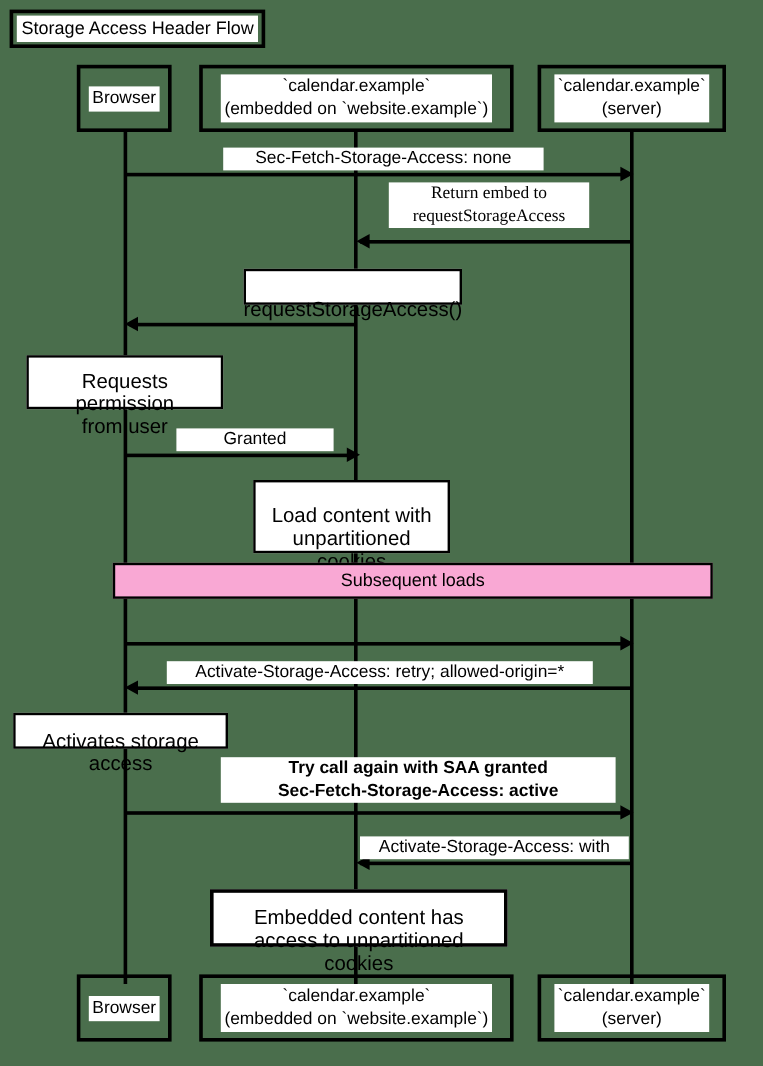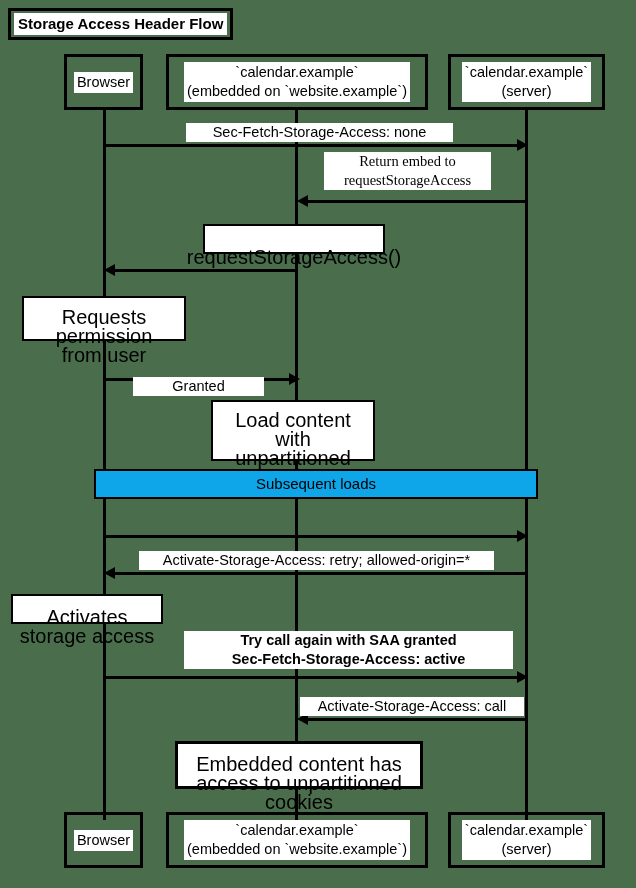--- a/index.html
+++ b/index.html
@@ -22,21 +22,20 @@
     height: 888px;
   }
   .abs { position: absolute; box-sizing: border-box; }
 
   
   .title-box {
     left: 8px; top: 8px;
     border: 3px solid #000;
     background: transparent;
     padding: 2px 3px;
-    font-weight: bold;
   }
   .title-text {
     background: #ffffff;
     font-size: 15px;
     line-height: 20px;
     padding: 1px 4px;
     white-space: nowrap;
     display: block;
   }
 
@@ -93,21 +92,21 @@
   .note-box {
     border: 2px solid #000;
     background: #ffffff;
     display: flex;
     align-items: center;
     justify-content: center;
     padding: 4px 6px;
   }
   .note-box.thick { border-width: 3px; }
   .note-text {
-    font-size: 20px;
+    font-size: 17px;
     line-height: 19px;
     text-align: center;
     white-space: pre-line;
     display: block;
     margin-top: 36px;
   }
 
   
   .section-bar {
     border: 2px solid #000;
@@ -169,57 +168,57 @@
   <div class="abs arrow-line" style="left:108px; top:269px; width:189px;"></div>
   <div class="abs arrow-head left" style="left:104px; top:264px;"></div>
 
   <div class="abs note-box" style="left:22px; top:296px; width:164px; height:45px;">
     <span class="note-text">Requests permission
 from user</span>
   </div>
 
   <div class="abs arrow-line" style="left:104px; top:378px; width:189px;"></div>
   <div class="abs arrow-head right" style="left:289px; top:373px;"></div>
-  <div class="abs" style="left:133px; top:357px; width:131px; text-align:center;margin-top:20px;">
+  <div class="abs" style="left:147px; top:357px; width:131px; text-align:center;">
     <span class="arrow-label">Granted</span>
   </div>
 
   <div class="abs note-box" style="left:211px; top:400px; width:164px; height:61px;">
     <span class="note-text">Load content with
 unpartitioned cookies</span>
   </div>
 
-  <div class="abs section-bar" style="left:94px; top:469px; width:444px; height:30px; background:#0ea5e9;">
+  <div class="abs section-bar" style="left:94px; top:469px; width:500px; height:30px; background:#f9a8d4;">
     <span class="section-text">Subsequent loads</span>
   </div>
 
   <div class="abs arrow-line" style="left:104px; top:535px; width:417px;"></div>
   <div class="abs arrow-head right" style="left:517px; top:530px;"></div>
 
   <div class="abs arrow-line" style="left:108px; top:572px; width:417px;"></div>
   <div class="abs arrow-head left" style="left:104px; top:567px;"></div>
   <div class="abs" style="left:139px; top:551px; width:355px; text-align:center;">
     <span class="arrow-label">Activate-Storage-Access: retry; allowed-origin=*</span>
   </div>
 
-  <div class="abs note-box" style="left:11px; top:594px; width:152px; height:30px;justify-content:flex-end;">
+  <div class="abs note-box" style="left:11px; top:594px; width:179px; height:30px;justify-content:flex-end;">
     <span class="note-text">Activates storage access</span>
   </div>
 
   <div class="abs arrow-line" style="left:104px; top:676px; width:417px;"></div>
   <div class="abs arrow-head right" style="left:517px; top:671px;"></div>
   <div class="abs" style="left:184px; top:631px; width:329px; text-align:center;font-weight:bold;">
     <span class="arrow-label">Try call again with SAA granted
 Sec-Fetch-Storage-Access: active</span>
   </div>
 
   <div class="abs arrow-line" style="left:300px; top:718px; width:225px;"></div>
   <div class="abs arrow-head left" style="left:297px; top:713px;"></div>
   <div class="abs" style="left:300px; top:697px; width:224px; text-align:center;">
-    <span class="arrow-label">Activate-Storage-Access: call</span>
+    <span class="arrow-label">Activate-Storage-Access: with</span>
   </div>
 
   <div class="abs note-box thick" style="left:175px; top:741px; width:248px; height:48px;">
     <span class="note-text">Embedded content has
 access to unpartitioned cookies</span>
   </div>
 
   <div class="abs actor-box" style="left:64px; top:812px; width:79px; height:56px;">
     <span class="actor-label">Browser</span>
   </div>

